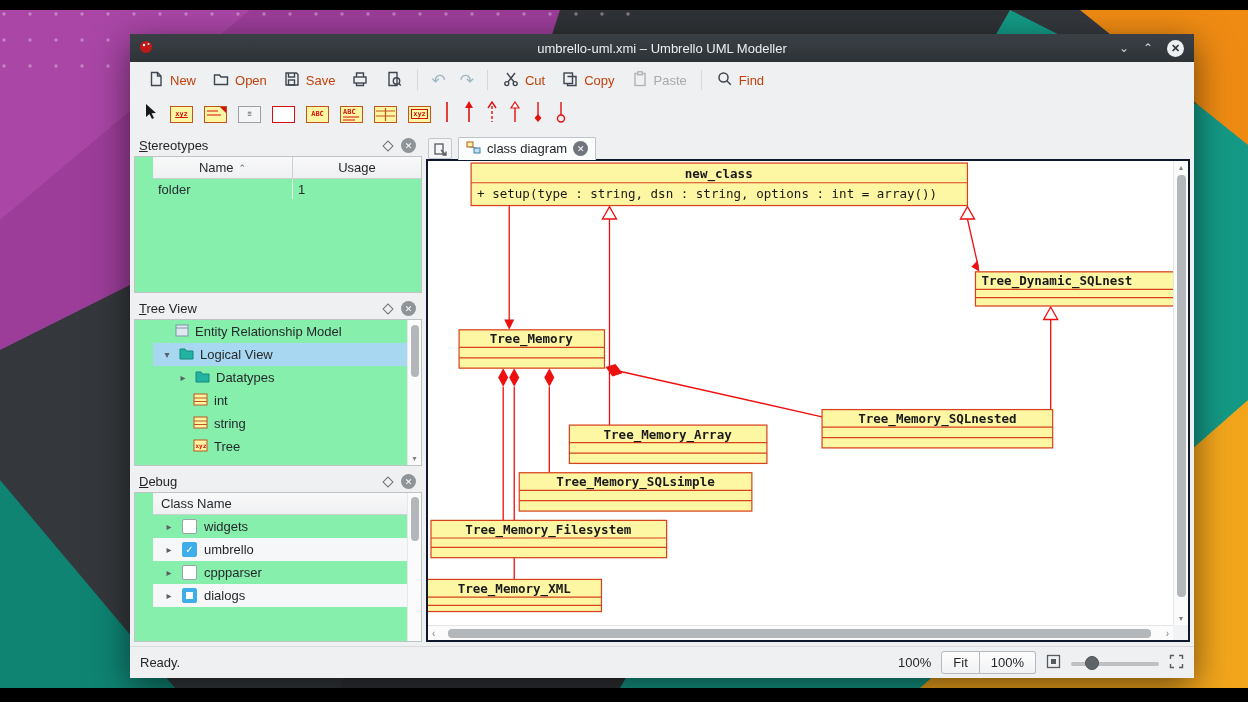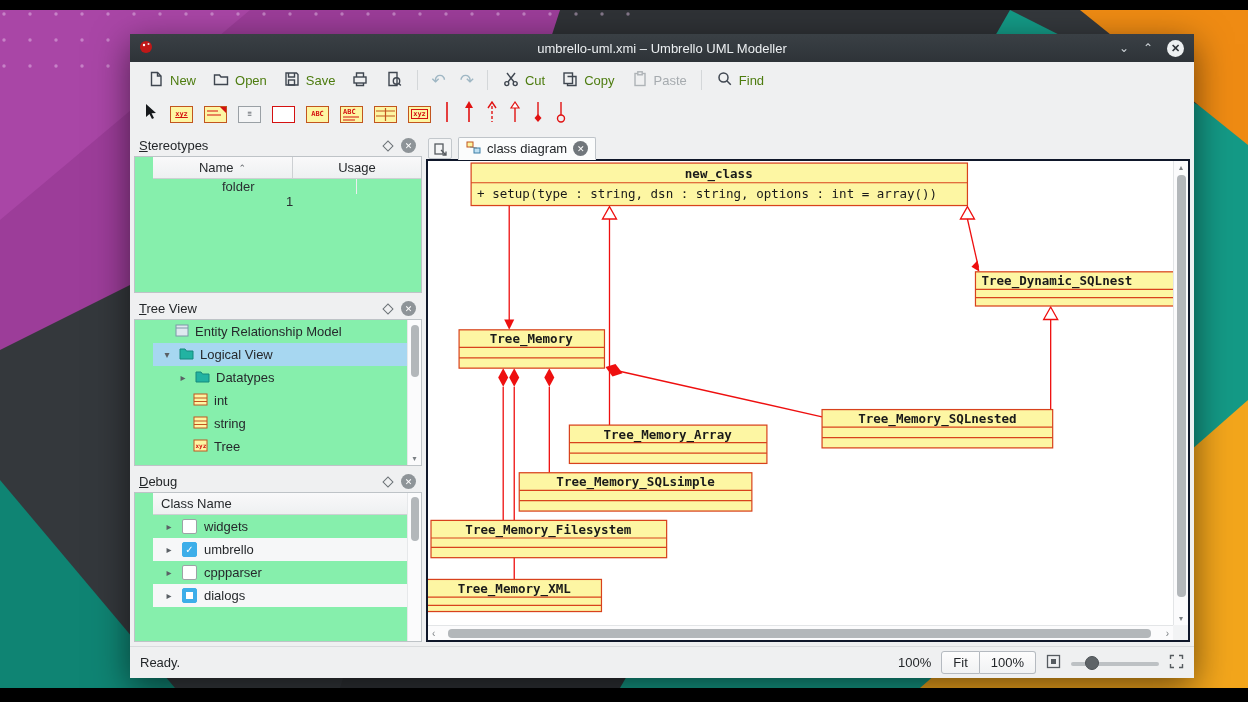--- a/index.html
+++ b/index.html
@@ -25,21 +25,21 @@
               font-size:11px; display:flex; align-items:center; justify-content:center; font-weight:bold; }
 
   
   .menubar { height:27px; display:flex; align-items:center; padding-left:8px; flex:none; }
   .menu-item { display:inline-block; padding:4px 9px; font-size:13px; color:#2a2e32; }
   .menu-item::first-letter { text-decoration:underline; }
 
   
   .toolbar1 { height:36px; display:flex; align-items:center; padding-left:10px; gap:2px; flex:none; }
   .tbtn { display:flex; align-items:center; gap:5px; padding:4px 7px; font-size:13px;
-          color:#4d7c0f; border-radius:3px; }
+          color:#c2410c; border-radius:3px; }
   .tbtn.disabled { color:#a6abaf; }
   .tsep { width:1px; height:20px; background:#d4d7d9; margin:0 5px; }
   .glyph-btn { font-size:17px; color:#9fb7c4; padding:0 6px; }
 
   .toolbar2 { height:32px; display:flex; align-items:center; padding-left:13px; gap:11px; flex:none; }
   .mini { width:23px; height:17px; background:#fdf6a3; border:1px solid #c2551f; position:relative;
           font-family:"DejaVu Sans Mono",monospace; font-size:7px; color:#d41111; display:flex;
           align-items:center; justify-content:center; font-weight:bold; }
   .mini.plain { background:#fff; border:1px solid #d41111; }
   .mini.lines { background:#f4f5f6; border:1px solid #9aa0a5; color:#70767b; }
@@ -55,21 +55,21 @@
   .dockx { width:15px; height:15px; border-radius:50%; background:#8e9498; color:#fff; font-size:9px;
            display:flex; align-items:center; justify-content:center; margin-right:3px; }
   .dock-body { flex:1; background:#86efac; border:1px solid #bec3c7; position:relative; overflow:hidden;padding-left:18px; }
   .mnemonic::first-letter { text-decoration:underline; }
 
   
   .st-head { display:flex; height:22px; background:linear-gradient(#f9f9fa,#eef0f1); border-bottom:1px solid #cdd0d3; font-size:13px; color:#26292c; }
   .st-head > div { display:flex; align-items:center; justify-content:center; gap:5px; }
   .st-c1 { width:140px; border-right:1px solid #cdd0d3; }
   .st-c2 { flex:1; }
-  .st-row { display:flex; height:20px; font-size:13px; color:#2a2e32; align-items:center;flex-direction:column; }
+  .st-row { display:flex; height:20px; font-size:13px; color:#2a2e32; align-items:center; }
   .st-row > div { padding-left:5px; height:100%; display:flex; align-items:center; }
   .st-row .st-c1 { border-right:1px solid #eceef0; }
   .sort-caret { font-size:9px; color:#5c6166; }
 
   
   .ti { display:flex; align-items:center; gap:6px; height:23px; font-size:13px; color:#26292c; padding-left:8px; }
   .ti.sel { background:#a7d7f1; }
   .exp { width:12px; text-align:center; color:#5a6065; font-size:10px; flex:none; }
 
   

